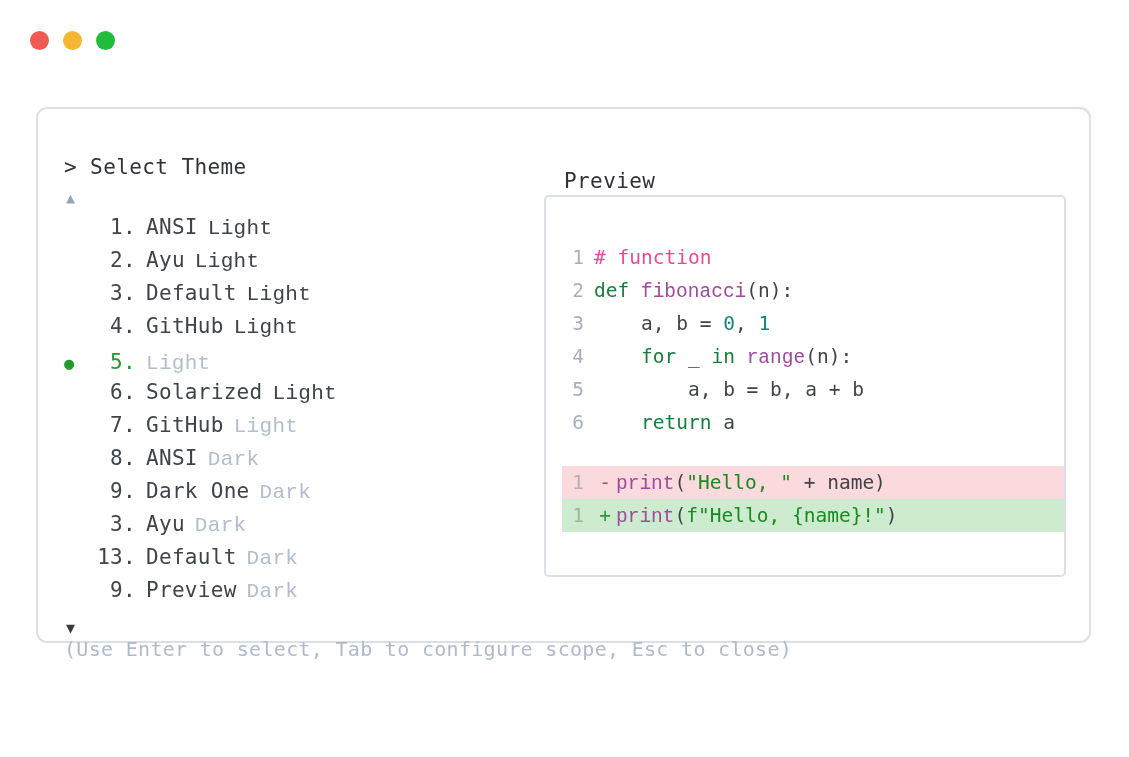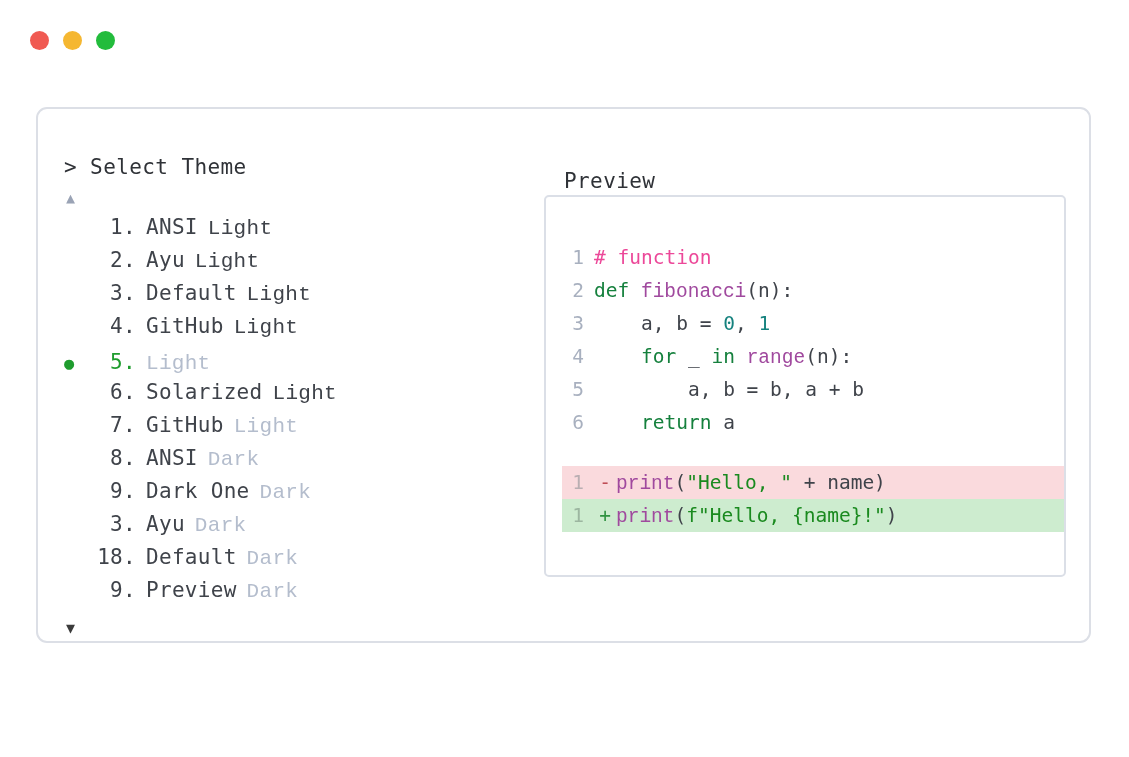--- a/index.html
+++ b/index.html
@@ -208,25 +208,26 @@
         <li class="theme-row"><span class="bullet-cell"></span><span class="idx-cell">1.</span><span class="name-cell">ANSI</span><span class="variant-cell">Light</span></li>
         <li class="theme-row"><span class="bullet-cell"></span><span class="idx-cell">2.</span><span class="name-cell">Ayu</span><span class="variant-cell">Light</span></li>
         <li class="theme-row"><span class="bullet-cell"></span><span class="idx-cell">3.</span><span class="name-cell">Default</span><span class="variant-cell">Light</span></li>
         <li class="theme-row"><span class="bullet-cell"></span><span class="idx-cell">4.</span><span class="name-cell">GitHub</span><span class="variant-cell">Light</span></li>
         <li class="theme-row selected"><span class="bullet-cell">●</span><span class="idx-cell">5.</span><span class="variant-cell muted">Light</span></li>
         <li class="theme-row"><span class="bullet-cell"></span><span class="idx-cell">6.</span><span class="name-cell">Solarized</span><span class="variant-cell">Light</span></li>
         <li class="theme-row"><span class="bullet-cell"></span><span class="idx-cell">7.</span><span class="name-cell">GitHub</span><span class="variant-cell muted">Light</span></li>
         <li class="theme-row"><span class="bullet-cell"></span><span class="idx-cell">8.</span><span class="name-cell">ANSI</span><span class="variant-cell muted">Dark</span></li>
         <li class="theme-row"><span class="bullet-cell"></span><span class="idx-cell">9.</span><span class="name-cell">Dark One</span><span class="variant-cell muted">Dark</span></li>
         <li class="theme-row"><span class="bullet-cell"></span><span class="idx-cell">3.</span><span class="name-cell">Ayu</span><span class="variant-cell muted">Dark</span></li>
-        <li class="theme-row"><span class="bullet-cell"></span><span class="idx-cell">18.</span><span class="name-cell">Default</span><span class="variant-cell muted">Dark</span></li>
+        <li class="theme-row"><span class="bullet-cell"></span><span class="idx-cell">13.</span><span class="name-cell">Default</span><span class="variant-cell muted">Dark</span></li>
         <li class="theme-row"><span class="bullet-cell"></span><span class="idx-cell">9.</span><span class="name-cell">Preview</span><span class="variant-cell muted">Dark</span></li>
       </ul>
 
     <div id="scroll-down-arrow" class="scroll-arrow">▼</div>
   </div>
 
   <div id="preview-panel">
     <div id="code-block"><div class="code-line"><span class="ln">1</span><span class="code-text"><span class="tok-comment"># function</span></span></div><div class="code-line"><span class="ln">2</span><span class="code-text"><span class="tok-kw">def </span><span class="tok-fn">fibonacci</span><span class="tok-plain">(n):</span></span></div><div class="code-line"><span class="ln">3</span><span class="code-text"><span class="tok-plain">    a, b = </span><span class="tok-num">0</span><span class="tok-plain">, </span><span class="tok-num">1</span></span></div><div class="code-line"><span class="ln">4</span><span class="code-text"><span class="tok-plain">    </span><span class="tok-kw">for</span><span class="tok-plain"> _ </span><span class="tok-kw">in</span><span class="tok-plain"> </span><span class="tok-fn">range</span><span class="tok-plain">(n):</span></span></div><div class="code-line"><span class="ln">5</span><span class="code-text"><span class="tok-plain">        a, b = b, a + b</span></span></div><div class="code-line"><span class="ln">6</span><span class="code-text"><span class="tok-plain">    </span><span class="tok-kw">return</span><span class="tok-plain"> a</span></span></div><div class="code-line spacer"></div><div class="code-line diff-line diff-del"><span class="ln">1</span><span class="diff-mark">-</span><span class="code-text"><span class="tok-fn">print</span><span class="tok-plain">(</span><span class="tok-str">"Hello, "</span><span class="tok-plain"> + name)</span></span></div><div class="code-line diff-line diff-add"><span class="ln">1</span><span class="diff-mark">+</span><span class="code-text"><span class="tok-fn">print</span><span class="tok-plain">(</span><span class="tok-str">f"Hello, {name}!"</span><span class="tok-plain">)</span></span></div></div>
   </div>
 
+  <div id="footer-hint">(Use Enter to select, Tab to configure scope, Esc to close)</div>
 
 </div>
 
 </body></html>

